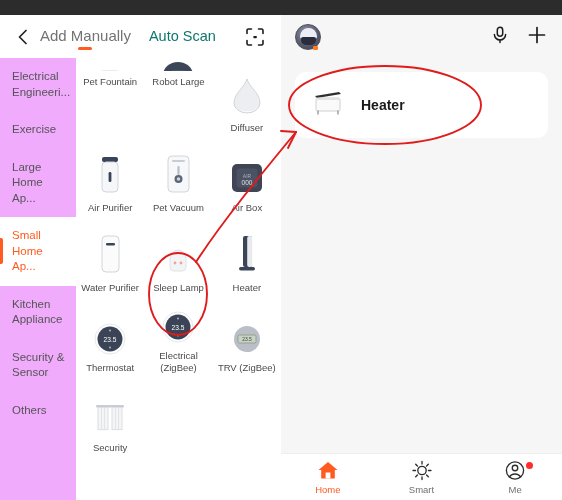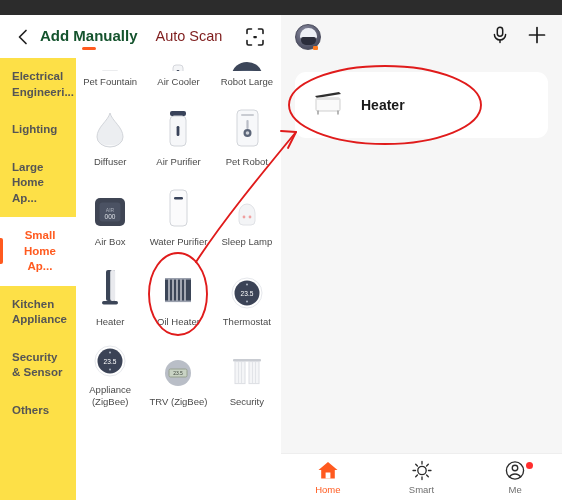--- a/index.html
+++ b/index.html
@@ -24,38 +24,38 @@
     background: #f6f6f6; overflow: hidden;
   }
 
   
   .l-header {
     position: absolute; top: 15px; left: 0; width: 281px; height: 43px;
     background: #fff; display: flex; align-items: center; padding: 0 12px;
   }
   .back-chev { width: 22px; height: 22px; display:flex; align-items:center; justify-content:center; color:#222; }
   .tabs { display: flex; align-items: baseline; gap: 18px; margin-left: 6px; flex: 1; }
-  .tab { position: relative; font-size: 14.5px; color:#7f1d1d; padding-bottom:3px; }
-  .tab.active { color:#14532d; font-weight: bold; font-size: 15px; }
+  .tab { position: relative; font-size: 14.5px; color:#0f766e; padding-bottom:3px; }
+  .tab.active { color:#737373; font-weight: normal; font-size: 15px; }
   .tab.active .underline {
     position:absolute; left:50%; transform:translateX(-50%);
     bottom:-3px; width:14px; height:3px; background:#ff5a1f; border-radius:2px;
   }
   .scan-icon { width: 24px; height: 24px; position: relative; margin-right: 2px; }
 
   
   .sidebar {
     position: absolute; top: 58px; left: 0; width: 76px; height: 442px;
-    background: #fde047; overflow: hidden; font-weight: bold;
+    background: #f0abfc; overflow: hidden;
   }
   .cat {
     position: relative; padding: 11px 8px 11px 12px;
     font-size: 11.5px; color: #555; line-height: 1.35;
   }
-  .cat.active { background:#fff; color:#ff5a1f;text-align:center; }
+  .cat.active { background:#fff; color:#ff5a1f; }
   .cat.active .bar {
     position:absolute; left:0; top:50%; transform:translateY(-50%);
     width:3px; height:26px; background:#ff5a1f; border-radius:0 2px 2px 0;
   }
 
   
   .grid-wrap {
     position:absolute; top:58px; left:76px; width:205px; height:442px;
     background:#fff; overflow:hidden;
   }
@@ -148,21 +148,21 @@
         </svg>
       </div>
     </div>
 
     <div class="sidebar">
       <div class="cat">
         <span class="bar"></span>
         <span>Electrical Engineeri...</span>
       </div>
       <div class="cat">
-        <span>Lighting</span>
+        <span>Exercise</span>
       </div>
       <div class="cat">
         <span>Large Home Ap...</span>
       </div>
       <div class="cat active">
         <span class="bar"></span>
         <span>Small Home Ap...</span>
       </div>
       <div class="cat">
         <span>Kitchen Appliance</span>
@@ -179,29 +179,20 @@
       <div class="grid">
 
         <div class="gcell clipped">
           <div class="ic">
             <svg width="34" height="34" viewBox="0 0 34 34">
                 <rect x="6" y="10" width="22" height="14" rx="4" fill="#f2f3f5" stroke="#d6d8dd"></rect>
                 <ellipse cx="17" cy="13" rx="6" ry="2.2" fill="#e4e6ea"></ellipse>
               </svg>
           </div>
           <div class="lbl">Pet Fountain</div>
-        </div>
-        <div class="gcell clipped">
-          <div class="ic">
-            <svg width="34" height="34" viewBox="0 0 34 34">
-                <rect x="12" y="4" width="10" height="22" rx="3" fill="#f4f5f7" stroke="#d4d6db"></rect>
-                <rect x="15.5" y="9" width="3" height="8" rx="1.3" fill="#3a4356"></rect>
-              </svg>
-          </div>
-          <div class="lbl">Air Cooler</div>
         </div>
         <div class="gcell clipped">
           <div class="ic">
             <svg width="38" height="34" viewBox="0 0 38 34">
                 <path d="M4 14 A15 13 0 0 1 34 14 L34 18 A15 9 0 0 1 4 18 Z" fill="#3c4659"></path>
                 <ellipse cx="19" cy="14" rx="15" ry="5" fill="#4d596e"></ellipse>
               </svg>
           </div>
           <div class="lbl">Robot Large</div>
         </div>
@@ -228,21 +219,21 @@
         <div class="gcell">
           <div class="ic">
             <svg width="36" height="44" viewBox="0 0 36 44">
                 <rect x="8" y="3" width="21" height="36" rx="4" fill="#f7f8fa" stroke="#d2d5da"></rect>
                 <rect x="12" y="7" width="13" height="2" rx="1" fill="#c9ccd2"></rect>
                 <rect x="17.4" y="13" width="2.2" height="9" rx="1" fill="#b9bdc6"></rect>
                 <circle cx="18.5" cy="26" r="4" fill="#5b6578"></circle>
                 <circle cx="18.5" cy="26" r="1.8" fill="#cfd3da"></circle>
               </svg>
           </div>
-          <div class="lbl">Pet Robot</div>
+          <div class="lbl">Pet Vacuum</div>
         </div>
 
         <div class="gcell">
           <div class="ic">
             <svg width="38" height="38" viewBox="0 0 38 38">
                 <rect x="4" y="5" width="30" height="28" rx="5" fill="#3f4554"></rect>
                 <rect x="8.5" y="9.5" width="21" height="19" rx="3" fill="#4b5263"></rect>
                 <text x="19" y="19" font-size="5" fill="#aab0bb" text-anchor="middle" font-family="Liberation Sans, sans-serif">AIR</text>
                 <text x="19" y="26" font-size="6.5" fill="#dde1e7" text-anchor="middle" font-family="Liberation Sans, sans-serif">000</text>
               </svg>
@@ -273,37 +264,20 @@
           <div class="ic">
             <svg width="34" height="44" viewBox="0 0 34 44">
                 <rect x="13" y="3" width="9" height="31" rx="2" fill="#3b4557"></rect>
                 <rect x="17.2" y="3" width="5" height="31" rx="2" fill="#e9eaee"></rect>
                 <rect x="9" y="34" width="16" height="3.4" rx="1.7" fill="#3b4557"></rect>
               </svg>
           </div>
           <div class="lbl">Heater</div>
         </div>
 
-        <div class="gcell">
-          <div class="ic">
-            <svg width="38" height="40" viewBox="0 0 38 40">
-                <rect x="6" y="8" width="26" height="22" fill="#3b4557"></rect>
-                <g stroke="#e9eaee" stroke-width="1.2">
-                  <path d="M10 8 V30"></path>
-                  <path d="M14 8 V30"></path>
-                  <path d="M18 8 V30"></path>
-                  <path d="M22 8 V30"></path>
-                  <path d="M26 8 V30"></path>
-                </g>
-                <rect x="6" y="7" width="26" height="1.6" fill="#9aa0ad"></rect>
-                <rect x="6" y="29.5" width="26" height="1.6" fill="#9aa0ad"></rect>
-              </svg>
-          </div>
-          <div class="lbl">Oil Heater</div>
-        </div>
         <div class="gcell">
           <div class="ic">
             <svg width="36" height="36" viewBox="0 0 36 36">
                 <circle cx="18" cy="18" r="15" fill="#ffffff" stroke="#e6e8ec"></circle>
                 <circle cx="18" cy="18" r="12.5" fill="#3b4356"></circle>
                 <text x="18" y="20.5" font-size="6.6" fill="#ffffff" text-anchor="middle" font-family="Liberation Sans, sans-serif">23.5</text>
                 <circle cx="18" cy="9.4" r="1" fill="#aeb5c2"></circle>
                 <circle cx="18" cy="26.6" r="1" fill="#aeb5c2"></circle>
               </svg>
           </div>
@@ -312,21 +286,21 @@
         <div class="gcell">
           <div class="ic">
             <svg width="36" height="36" viewBox="0 0 36 36">
                 <circle cx="18" cy="18" r="15" fill="#ffffff" stroke="#e6e8ec"></circle>
                 <circle cx="18" cy="18" r="12.5" fill="#3b4356"></circle>
                 <text x="18" y="20.5" font-size="6.6" fill="#ffffff" text-anchor="middle" font-family="Liberation Sans, sans-serif">23.5</text>
                 <circle cx="18" cy="9.4" r="1" fill="#aeb5c2"></circle>
                 <circle cx="18" cy="26.6" r="1" fill="#aeb5c2"></circle>
               </svg>
           </div>
-          <div class="lbl">Appliance (ZigBee)</div>
+          <div class="lbl">Electrical (ZigBee)</div>
         </div>
 
         <div class="gcell">
           <div class="ic">
             <svg width="36" height="36" viewBox="0 0 36 36">
                 <circle cx="18" cy="18" r="13" fill="#b9bec7"></circle>
                 <rect x="9" y="14" width="18" height="8" rx="1.5" fill="#c9d3c4" stroke="#96a08f"></rect>
                 <text x="18" y="20" font-size="5" fill="#3a4239" text-anchor="middle" font-family="Liberation Sans, sans-serif">23.5</text>
               </svg>
           </div>

